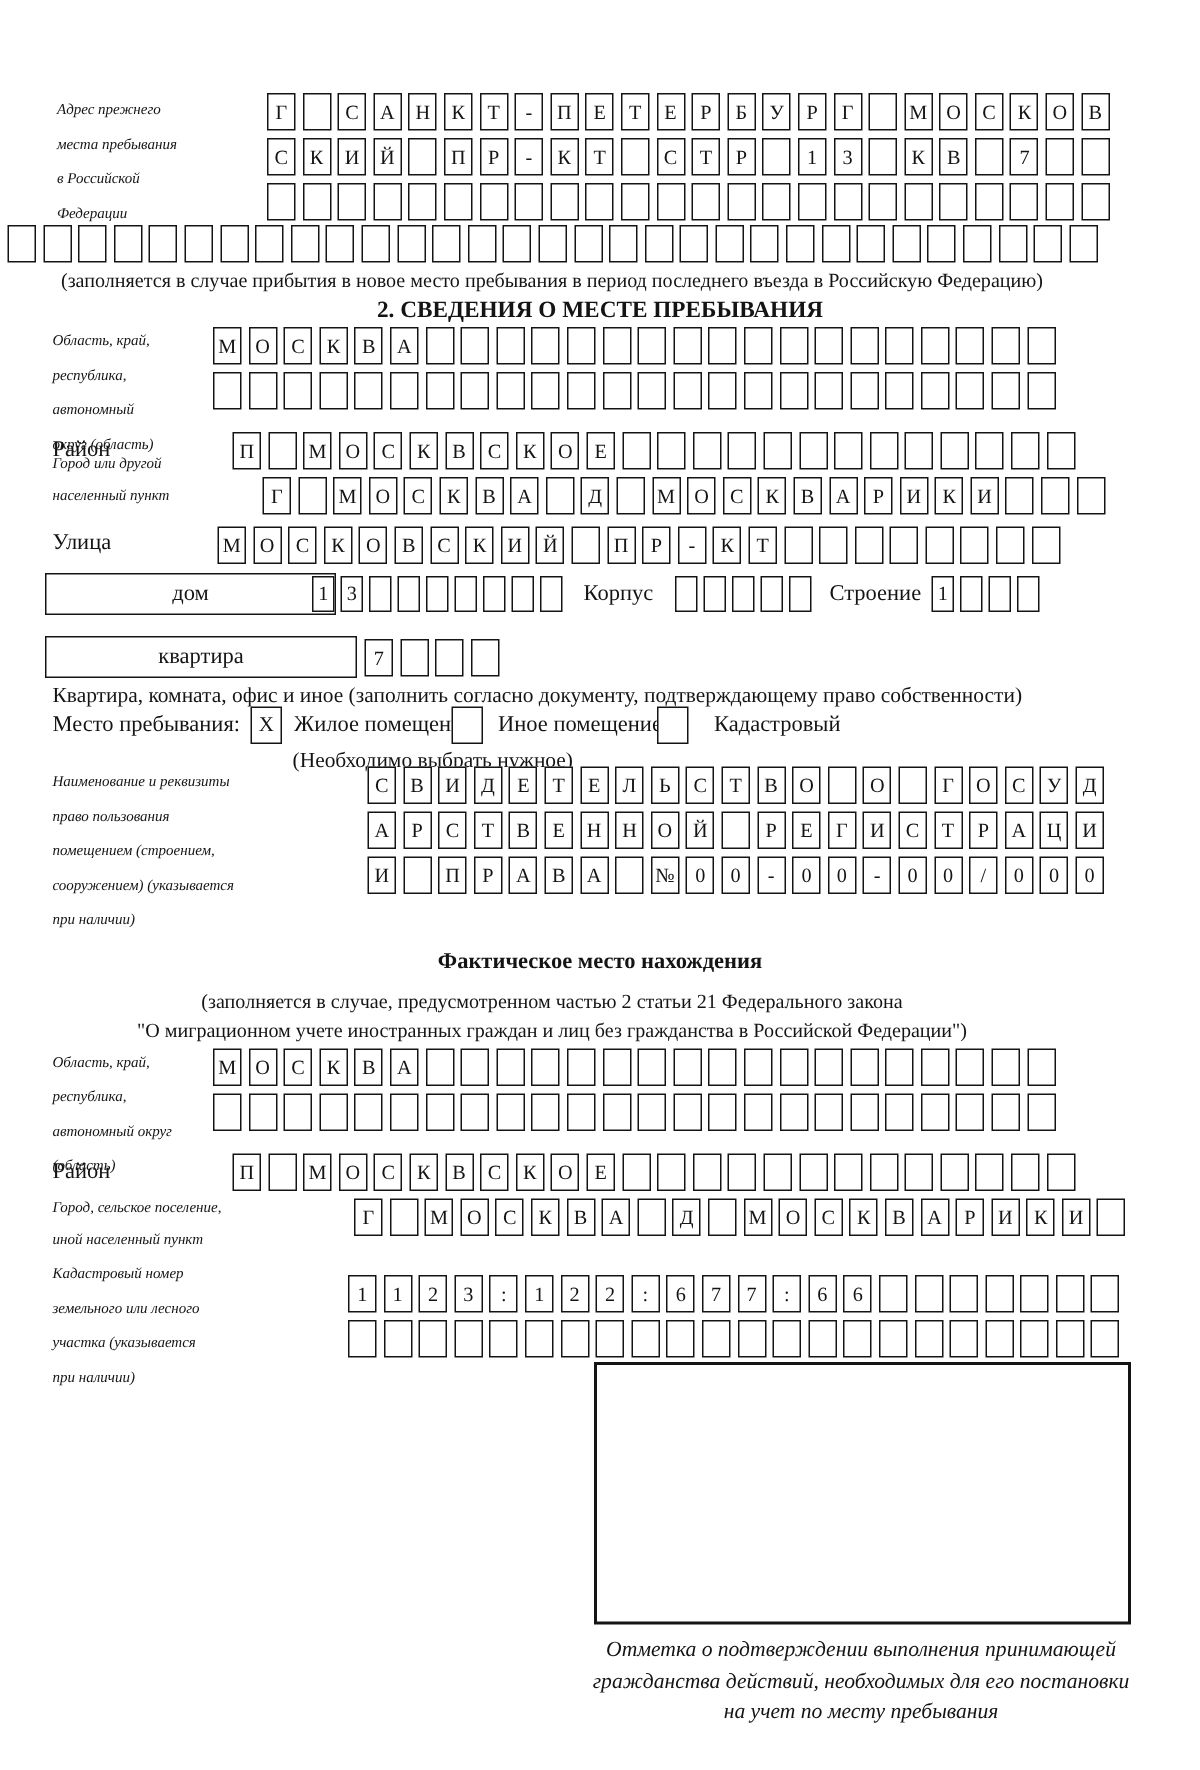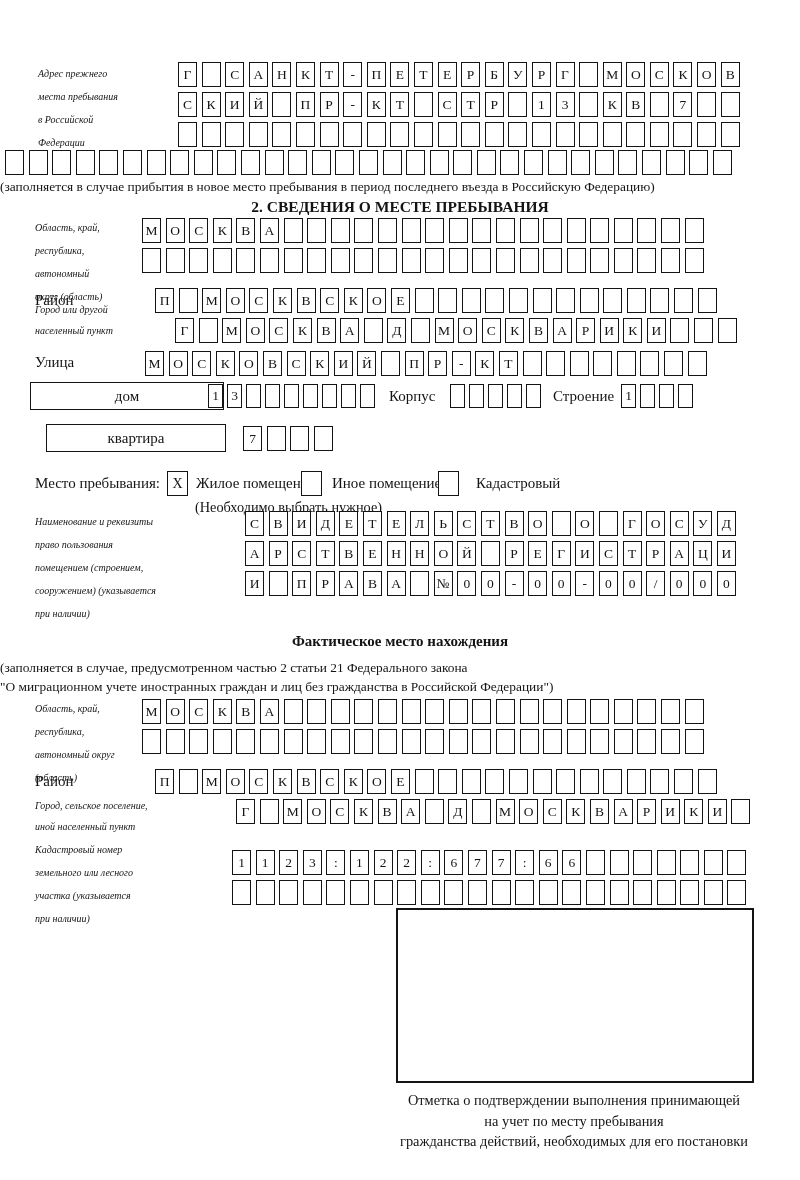--- a/index.html
+++ b/index.html
@@ -6,39 +6,39 @@
   .page{
     position:relative;width:800px;height:1180px;background:#fff;
     font-family:"Liberation Serif","DejaVu Serif",serif;color:#141414;overflow:hidden;
   }
   .abs{position:absolute;}
   .header{font-size:15.5px;}
   .label-block{font-size:10px;line-height:23px;font-style:italic;}
   .label-block.tight{line-height:21px;}
   .plain{font-size:15px;white-space:nowrap;}
   .caption{font-size:14.3px;white-space:nowrap;}
-  .note{font-size:13.4px;width:736px;}
+  .note{font-size:13.4px;width:736px;text-align:center;}
   .title{font-size:15.5px;font-weight:bold;width:800px;text-align:center;}
   .cells{display:flex;}
   .cell{
     flex:none;box-sizing:border-box;width:19px;height:25px;margin-right:4.6px;
     border:1.5px solid #141414;display:flex;align-items:center;justify-content:center;
     font-size:13.5px;background:#fff;
   }
   .sm .cell{width:15px;margin-right:4px;height:24px;}
   .wide-box{
     box-sizing:border-box;border:1.7px solid #141414;height:28px;background:#fff;
     display:flex;align-items:center;justify-content:center;font-size:15px;
   }
   .checkbox{
     box-sizing:border-box;width:21px;height:25px;border:1.7px solid #141414;background:#fff;
     display:flex;align-items:center;justify-content:center;font-size:14px;
   }
   .stamp-box{box-sizing:border-box;border:2px solid #141414;background:#fff;}
-  .stamp-caption{font-size:14.4px;line-height:20.5px;text-align:center;}
+  .stamp-caption{font-size:14.4px;line-height:20.5px;text-align:center;font-style:italic;}
 </style>
 </head>
 <body>
 
 <div class="page">
 
 
   <div class="abs label-block" style="left:38px;top:62px">
       <div>Адрес прежнего</div>
       <div>места пребывания</div>
@@ -327,27 +327,28 @@
       <span class="cell"></span>
     </div>
   <div class="abs plain" style="left:553px;top:388px">Строение</div>
   <div class="abs cells sm" style="left:621px;top:384px">
       <span class="cell">1</span>
       <span class="cell"></span>
       <span class="cell"></span>
       <span class="cell"></span>
     </div>
 
-  <div class="abs wide-box" style="left:46px;top:424px;width:180px">квартира</div>
+  <div class="abs wide-box" style="left:30px;top:424px;width:208px">квартира</div>
   <div class="abs cells" style="left:243px;top:426px">
       <span class="cell">7</span>
       <span class="cell"></span>
       <span class="cell"></span>
       <span class="cell"></span>
     </div>
+  <div class="abs caption" style="left:35px;top:456px">Квартира, комната, офис и иное (заполнить согласно документу, подтверждающему право собственности)</div>
 
   <div class="abs plain" style="left:35px;top:475px">Место пребывания:</div>
   <div class="abs checkbox" style="left:167px;top:471px">X</div>
   <div class="abs plain" style="left:196px;top:475px">Жилое помещение</div>
   <div class="abs checkbox" style="left:301px;top:471px"></div>
   <div class="abs plain" style="left:332px;top:475px">Иное помещение</div>
   <div class="abs checkbox" style="left:438px;top:471px"></div>
   <div class="abs plain" style="left:476px;top:475px">Кадастровый</div>
   <div class="abs plain" style="left:195px;top:499px;font-size:14.3px">(Необходимо выбрать нужное)</div>
 
@@ -599,17 +600,17 @@
       <span class="cell"></span>
       <span class="cell"></span>
       <span class="cell"></span>
       <span class="cell"></span>
       <span class="cell"></span>
     </div>
 
   <div class="abs stamp-box" style="left:396px;top:908px;width:358px;height:175px"></div>
   <div class="abs stamp-caption" style="left:372px;top:1090px;width:404px">
       <div>Отметка о подтверждении выполнения принимающей</div>
+      <div>гражданства действий, необходимых для его постановки</div>
       <div>на учет по месту пребывания</div>
-      <div>гражданства действий, необходимых для его постановки</div>
     </div>
 
 </div>
 
 </body></html>

